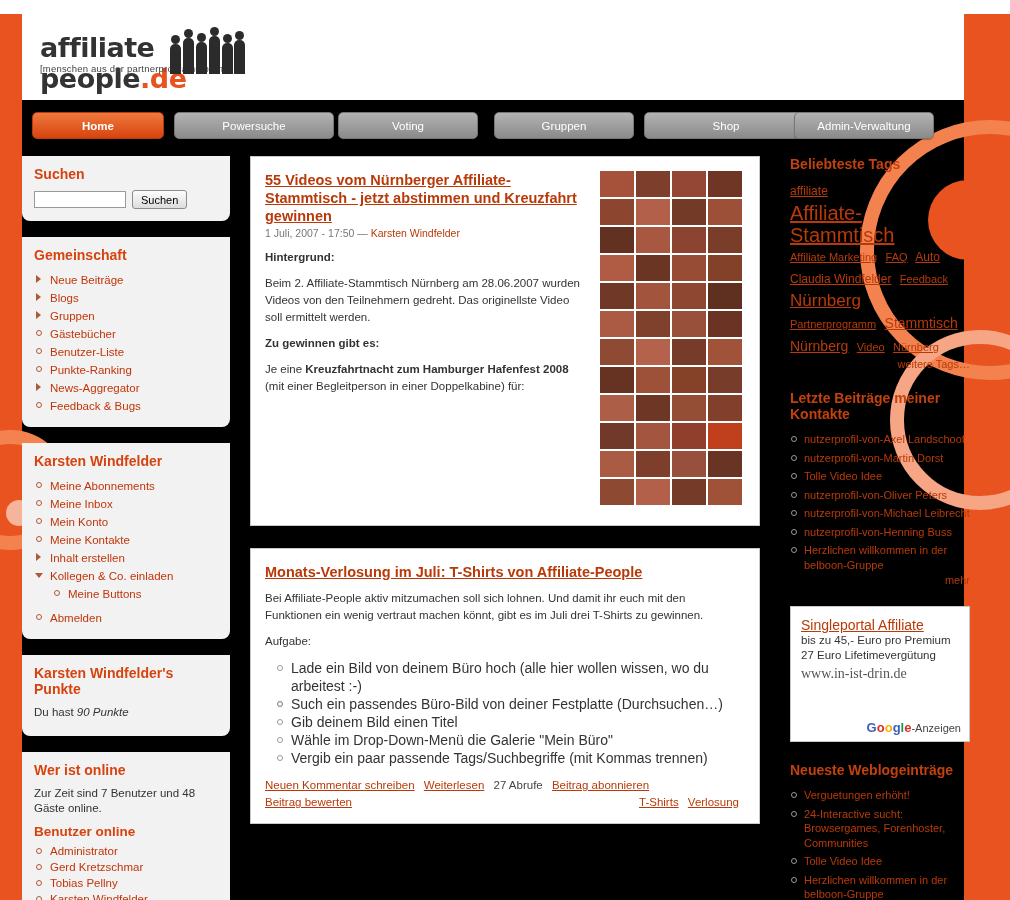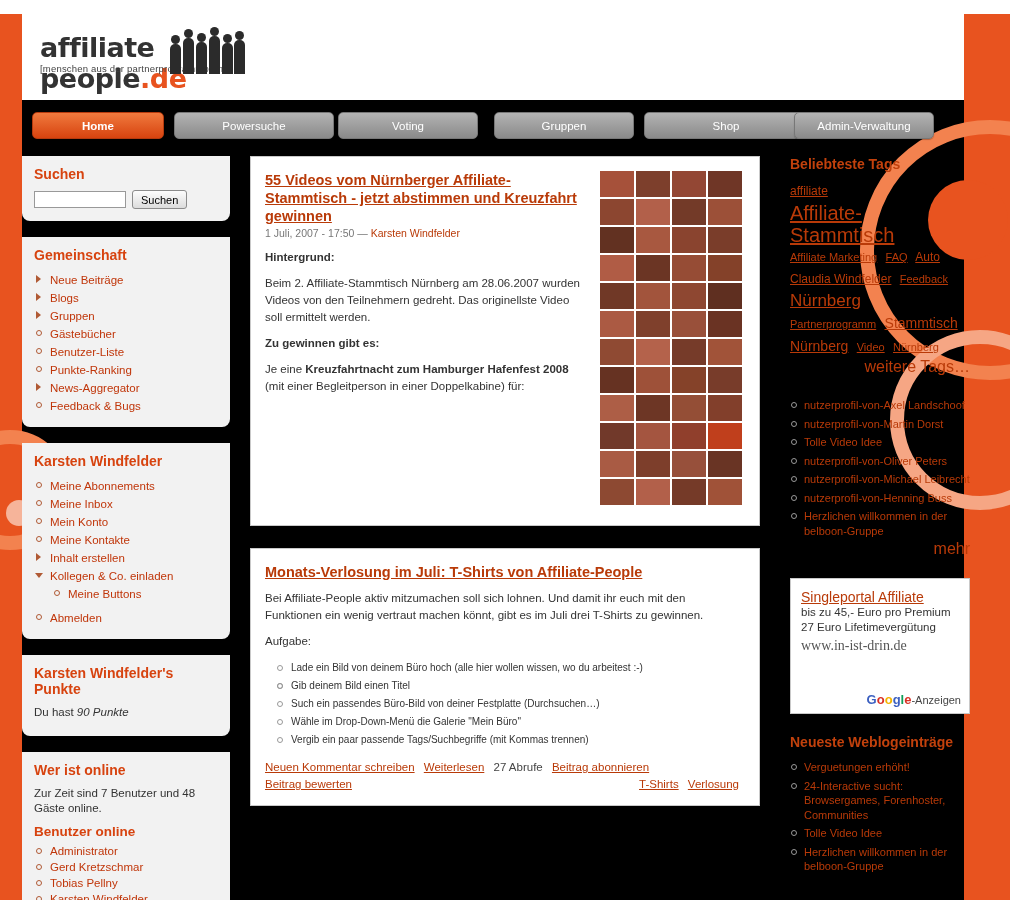--- a/index.html
+++ b/index.html
@@ -188,36 +188,36 @@
   .links span.count { color: #444; text-decoration: none; margin-right: 6px;}
   .thumbgrid {
     float: right; width: 145px; margin: 0 0 8px 12px;
     display: grid; grid-template-columns: repeat(4, 34px);
     grid-auto-rows: 26px; gap: 2px;
   }
   .thumb { width: 34px; height: 26px; background: #8b4a33; }
   ol.tasks, ul.tasks { margin: 6px 0 0 0; padding-left: 22px; }
   ul.tasks { list-style: none; padding-left: 10px; }
   ul.tasks li {
-    font-size: 10px; line-height: 18px; position: relative; padding-left: 16px;
+    font-size: 14px; line-height: 18px; position: relative; padding-left: 16px;
   }
   ul.tasks li .bullet {
     position: absolute; left: 2px; top: 6px;
     width: 6px; height: 6px; border: 1px solid #999; border-radius: 50%;
   }
 
   
   .rbox { margin-bottom: 20px; }
   .rbox h3 {
     margin: 0 0 8px 0; font-size: 14px; color: #c2410c; font-weight: bold;
   }
   .tagcloud a { color: #b93a08; text-decoration: underline; margin-right: 5px; line-height: 22px;} .t12 { font-size: 12px; }
   .t14 { font-size: 14px; } .t17 { font-size: 17px; }
   .t20 { font-size: 20px; } .t11 { font-size: 11px; }
-  .more { text-align: right; font-size: 16px; }
+  .more { text-align: right; font-size: 11px; }
   .more a { color: #b93a08; }
   ul.rlist { list-style: none; margin: 0; padding: 0; }
   ul.rlist li {
     font-size: 11px; line-height: 14.5px; padding: 2px 0 2px 14px; position: relative;
   }
   ul.rlist li .bullet {
     position: absolute; left: 1px; top: 6px;
     width: 6px; height: 6px; border: 1px solid #999; border-radius: 50%;
   }
   ul.rlist li a { color: #b93a08; }
@@ -413,22 +413,22 @@
       <div style="clear:both"></div>
     </div>
 
     <div class="card">
       <h2><a>Monats-Verlosung im Juli: T-Shirts von Affiliate-People</a></h2>
       <p>Bei Affiliate-People aktiv mitzumachen soll sich lohnen. Und damit ihr euch mit den Funktionen ein wenig vertraut machen könnt, gibt es im Juli drei T-Shirts zu gewinnen.</p>
       <p>Aufgabe:</p>
       <ul class="tasks">
         <li><span class="bullet"></span><span>Lade ein Bild von deinem Büro hoch (alle hier wollen wissen, wo du arbeitest :-)</span></li>
         <li><span class="bullet"></span></li>
+        <li><span class="bullet"></span><span>Such ein passendes Büro-Bild von deiner Festplatte (Durchsuchen…)</span></li>
         <li><span class="bullet"></span><span>Gib deinem Bild einen Titel</span></li>
-        <li><span class="bullet"></span><span>Such ein passendes Büro-Bild von deiner Festplatte (Durchsuchen…)</span></li>
         <li><span class="bullet"></span><span>Wähle im Drop-Down-Menü die Galerie "Mein Büro"</span></li>
         <li><span class="bullet"></span><span>Vergib ein paar passende Tags/Suchbegriffe (mit Kommas trennen)</span></li>
       </ul>
       <div class="links">
         <a>Neuen Kommentar schreiben</a>
         <a>Weiterlesen</a>
         <span class="count">27 Abrufe</span>
         <a>Beitrag abonnieren</a>
         <span style="float:right">
           <a>T-Shirts</a>
@@ -454,20 +454,21 @@
         <a class="t17">Nürnberg</a><br>
         <a class="t11">Partnerprogramm</a>
         <a class="t14">Stammtisch Nürnberg</a>
         <a class="t11">Video</a>
         <a class="t11">Nürnberg</a>
       </div>
       <div class="more"><a>weitere Tags…</a></div>
     </div>
 
     <div class="rbox">
+      <h3>Letzte Beiträge meiner Kontakte</h3>
       <ul class="rlist">
         <li><span class="bullet"></span><a>nutzerprofil-von-Axel Landschoof</a></li>
         <li><span class="bullet"></span><a>nutzerprofil-von-Martin Dorst</a></li>
         <li><span class="bullet"></span><a>Tolle Video Idee</a></li>
         <li><span class="bullet"></span><a>nutzerprofil-von-Oliver Peters</a></li>
         <li><span class="bullet"></span><a>nutzerprofil-von-Michael Leibrecht</a></li>
         <li><span class="bullet"></span><a>nutzerprofil-von-Henning Buss</a></li>
         <li><span class="bullet"></span><a>Herzlichen willkommen in der belboon-Gruppe</a></li>
       </ul>
       <div class="more"><a>mehr</a></div>

